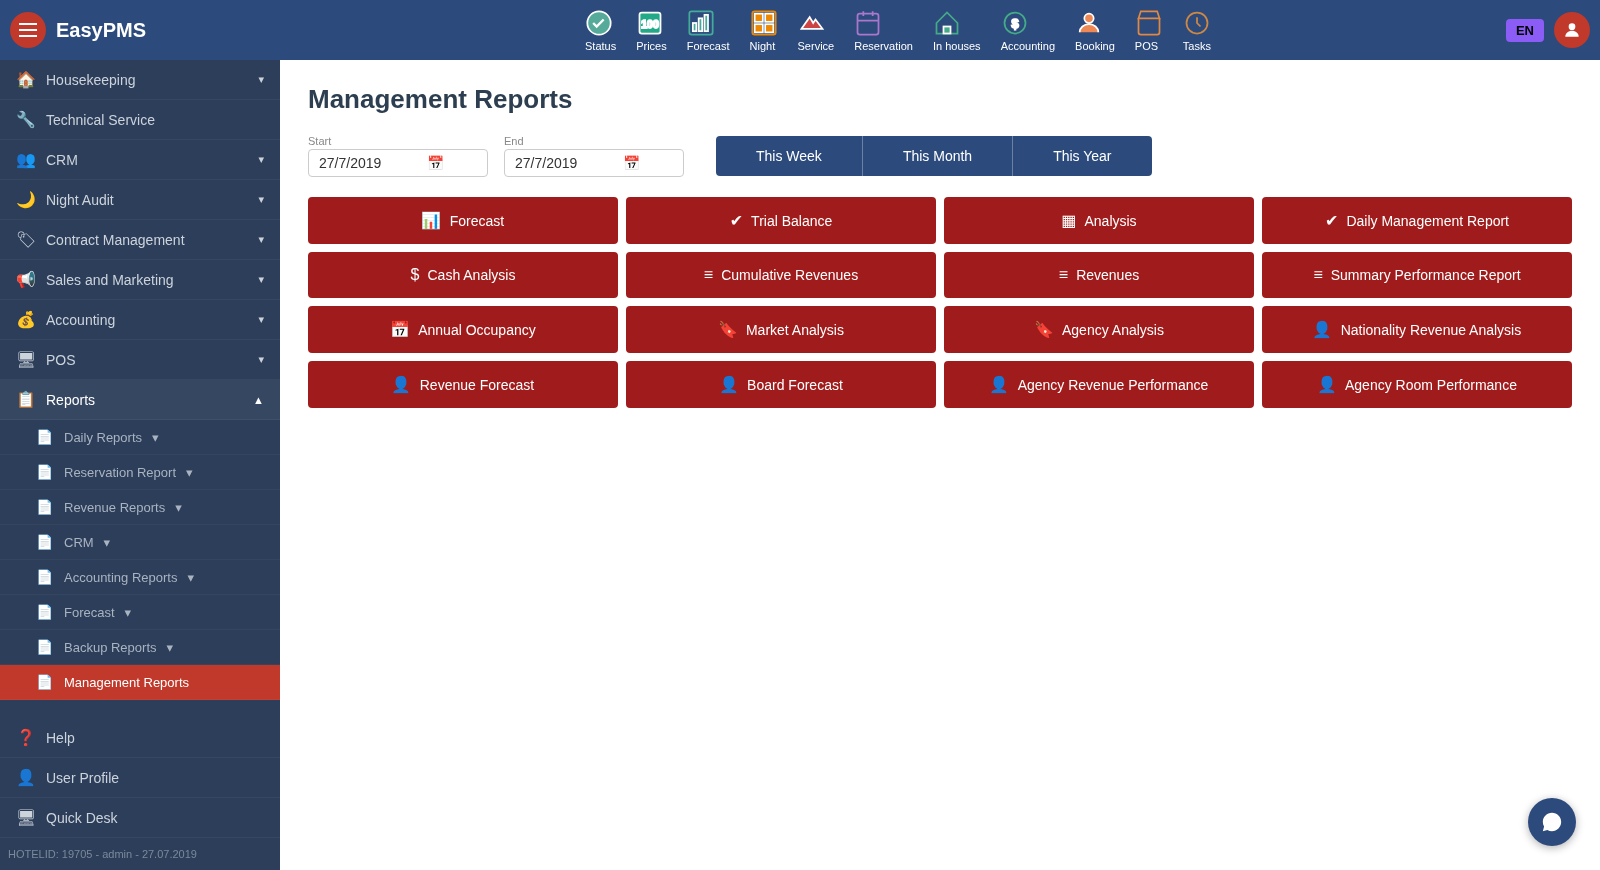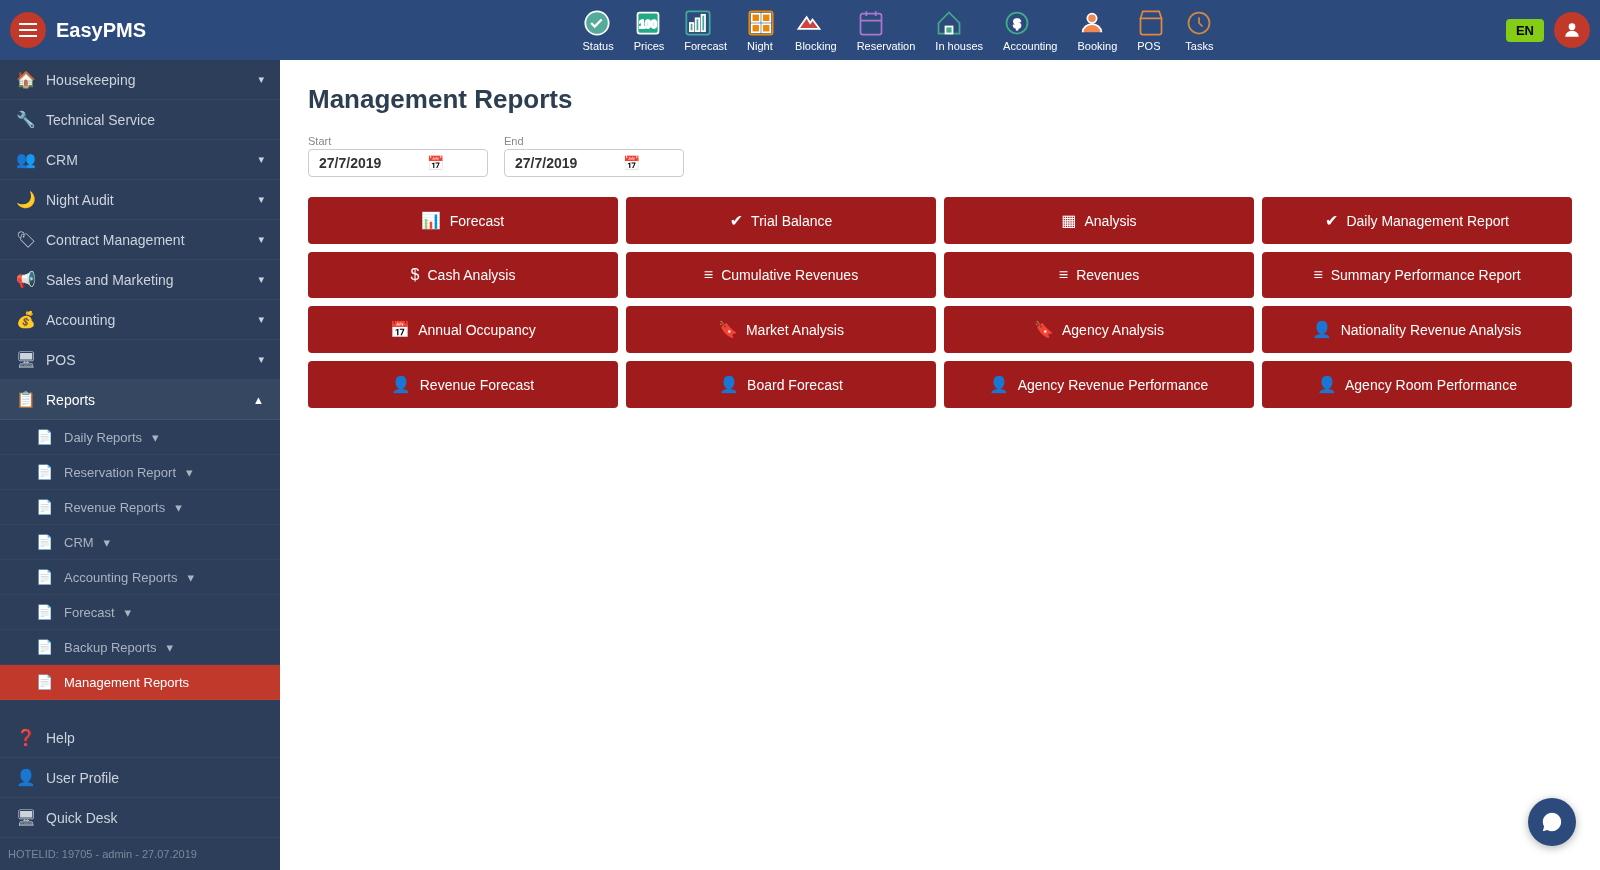--- a/index.html
+++ b/index.html
@@ -67,21 +67,21 @@
       width: 28px;
       height: 28px;
     }
     .nav-right {
       display: flex;
       align-items: center;
       gap: 10px;
       flex-shrink: 0;
     }
     .lang-btn {
-      background: #84cc16;
+      background: #8b5cf6;
       border: none;
       border-radius: 4px;
       padding: 4px 10px;
       font-size: 13px;
       font-weight: bold;
       cursor: pointer;
     }
     .user-avatar {
       background: #c0392b;
       border-radius: 50%;
@@ -177,21 +177,21 @@
       border-radius: 4px;
       padding: 5px 10px;
       background: white;
       gap: 8px;
       min-width: 180px;
     }
     .date-input-wrap input {
       border: none;
       outline: none;
       font-size: 14px;
-      font-weight: 700;
+      font-weight: 400;
       color: #333;
       width: 100px;
     }
     .date-icon { color: #888; font-size: 14px; }
     .period-buttons {
       display: flex;
       gap: 0;
       margin-left: 16px;
     }
     .period-btn {
@@ -296,21 +296,21 @@
           <rect x="13" y="4" width="7" height="7" fill="#e80"></rect>
           <rect x="4" y="13" width="7" height="7" fill="#e80"></rect>
           <rect x="13" y="13" width="7" height="7" fill="#e80"></rect>
     </svg>
     <span>Night</span>
   </div>
       <div class="nav-icon-item">
     <svg width="28" height="28" viewBox="0 0 24 24" fill="none" stroke="white" stroke-width="1.5">
       <path d="M3 17l7-10 3 5 2-3 6 8H3z" fill="#c44"></path>
     </svg>
-    <span>Blocking</span>
+    <span>Service</span>
   </div>
       <div class="nav-icon-item">
     <svg width="28" height="28" viewBox="0 0 24 24" fill="none" stroke="white" stroke-width="1.5">
       <rect x="3" y="4" width="18" height="18" rx="2" fill="none" stroke="#a7c"></rect>
           <path d="M16 2v4M8 2v4M3 10h18" stroke="#a7c"></path>
     </svg>
     <span>Reservation</span>
   </div>
       <div class="nav-icon-item">
     <svg width="28" height="28" viewBox="0 0 24 24" fill="none" stroke="white" stroke-width="1.5">
@@ -475,20 +475,25 @@
           <span class="date-icon">📅</span>
         </div>
       </div>
       <div class="date-field">
         <label>End</label>
         <div class="date-input-wrap">
           <input type="text" value="27/7/2019" style="">
           <span class="date-icon">📅</span>
         </div>
       </div>
+      <div class="period-buttons" id="period-buttons-container">
+          <button class="period-btn">This Week</button>
+          <button class="period-btn">This Month</button>
+          <button class="period-btn">This Year</button>
+        </div>
     </div>
 
     <div class="reports-grid" id="reports-grid-container">
         <button class="report-btn">
     <span class="btn-icon">📊</span>
     <span>Forecast</span>
   </button>
         <button class="report-btn">
     <span class="btn-icon">✔</span>
     <span>Trial Balance</span>

